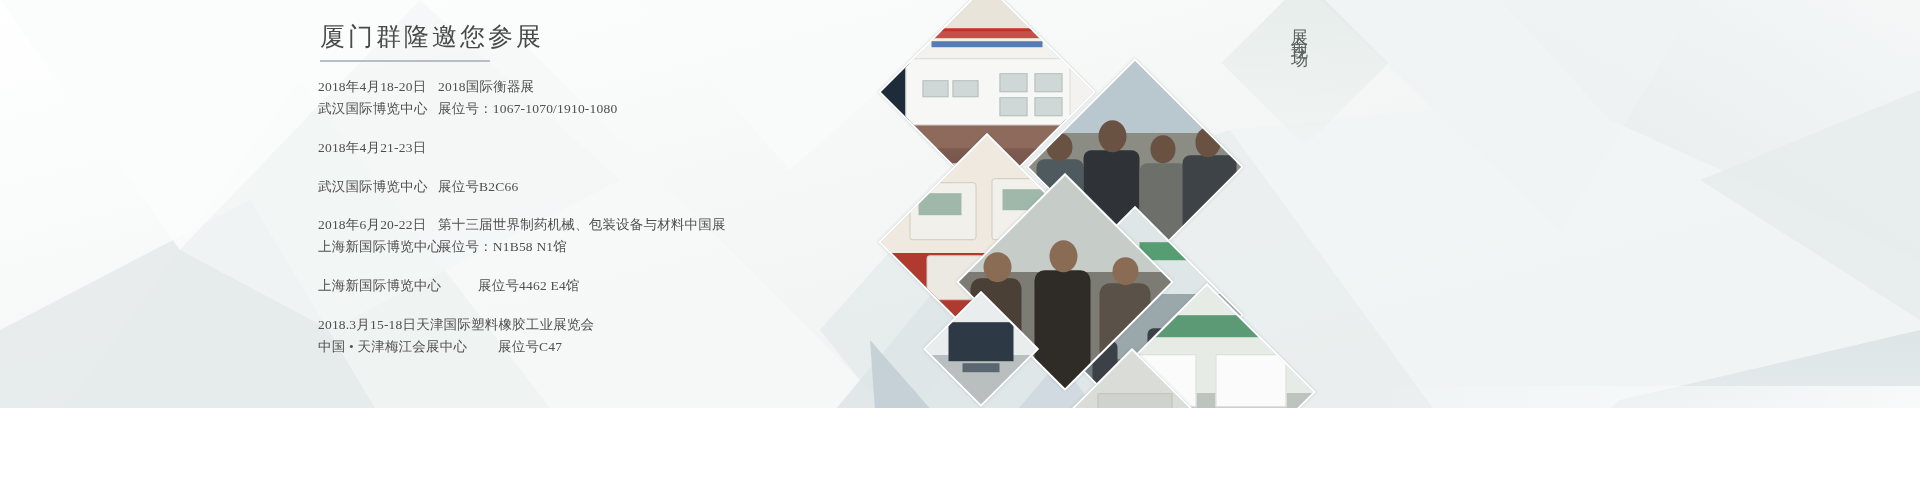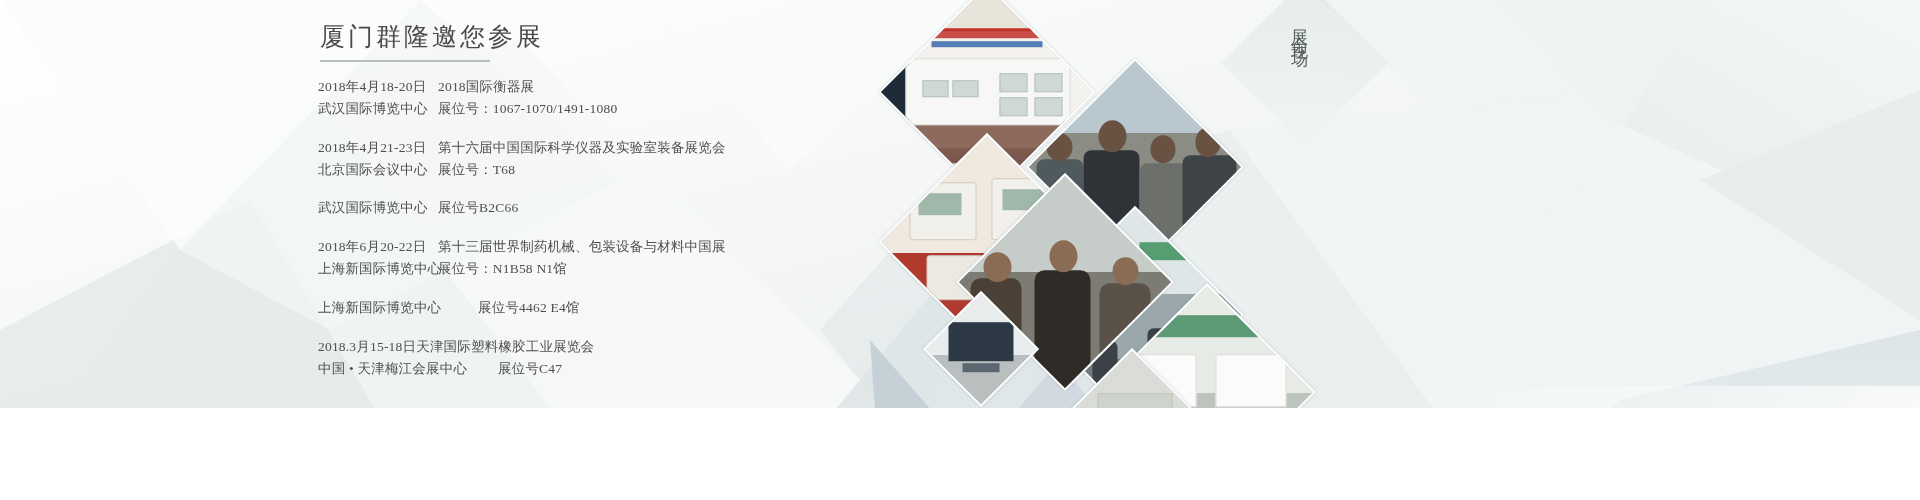--- a/index.html
+++ b/index.html
@@ -172,32 +172,27 @@
     <div class="headline">厦门群隆邀您参展</div>
     <div class="rule"></div>
 
     <div class="event">
       <div class="erow r1">
         <span class="c1">2018年4月18-20日</span>
         <span class="c2">2018国际衡器展</span>
       </div>
       <div class="erow r2">
         <span class="c1">武汉国际博览中心</span>
-        <span class="c2">展位号：1067-1070/1491-1080</span>
+        <span class="c2">展位号：1067-1070/1910-1080</span>
       </div>
     </div>
 
     <div class="event">
       <div class="erow r1">
         <span class="c1">2018年4月21-23日</span>
-        <span class="c2">第十六届中国国际科学仪器及实验室装备展览会</span>
-      </div>
-      <div class="erow r2">
-        <span class="c1">北京国际会议中心</span>
-        <span class="c2">展位号：T68</span>
       </div>
     </div>
 
     <div class="event">
       <div class="erow r2">
         <span class="c1">武汉国际博览中心</span>
         <span class="c2">展位号B2C66</span>
       </div>
     </div>
 

